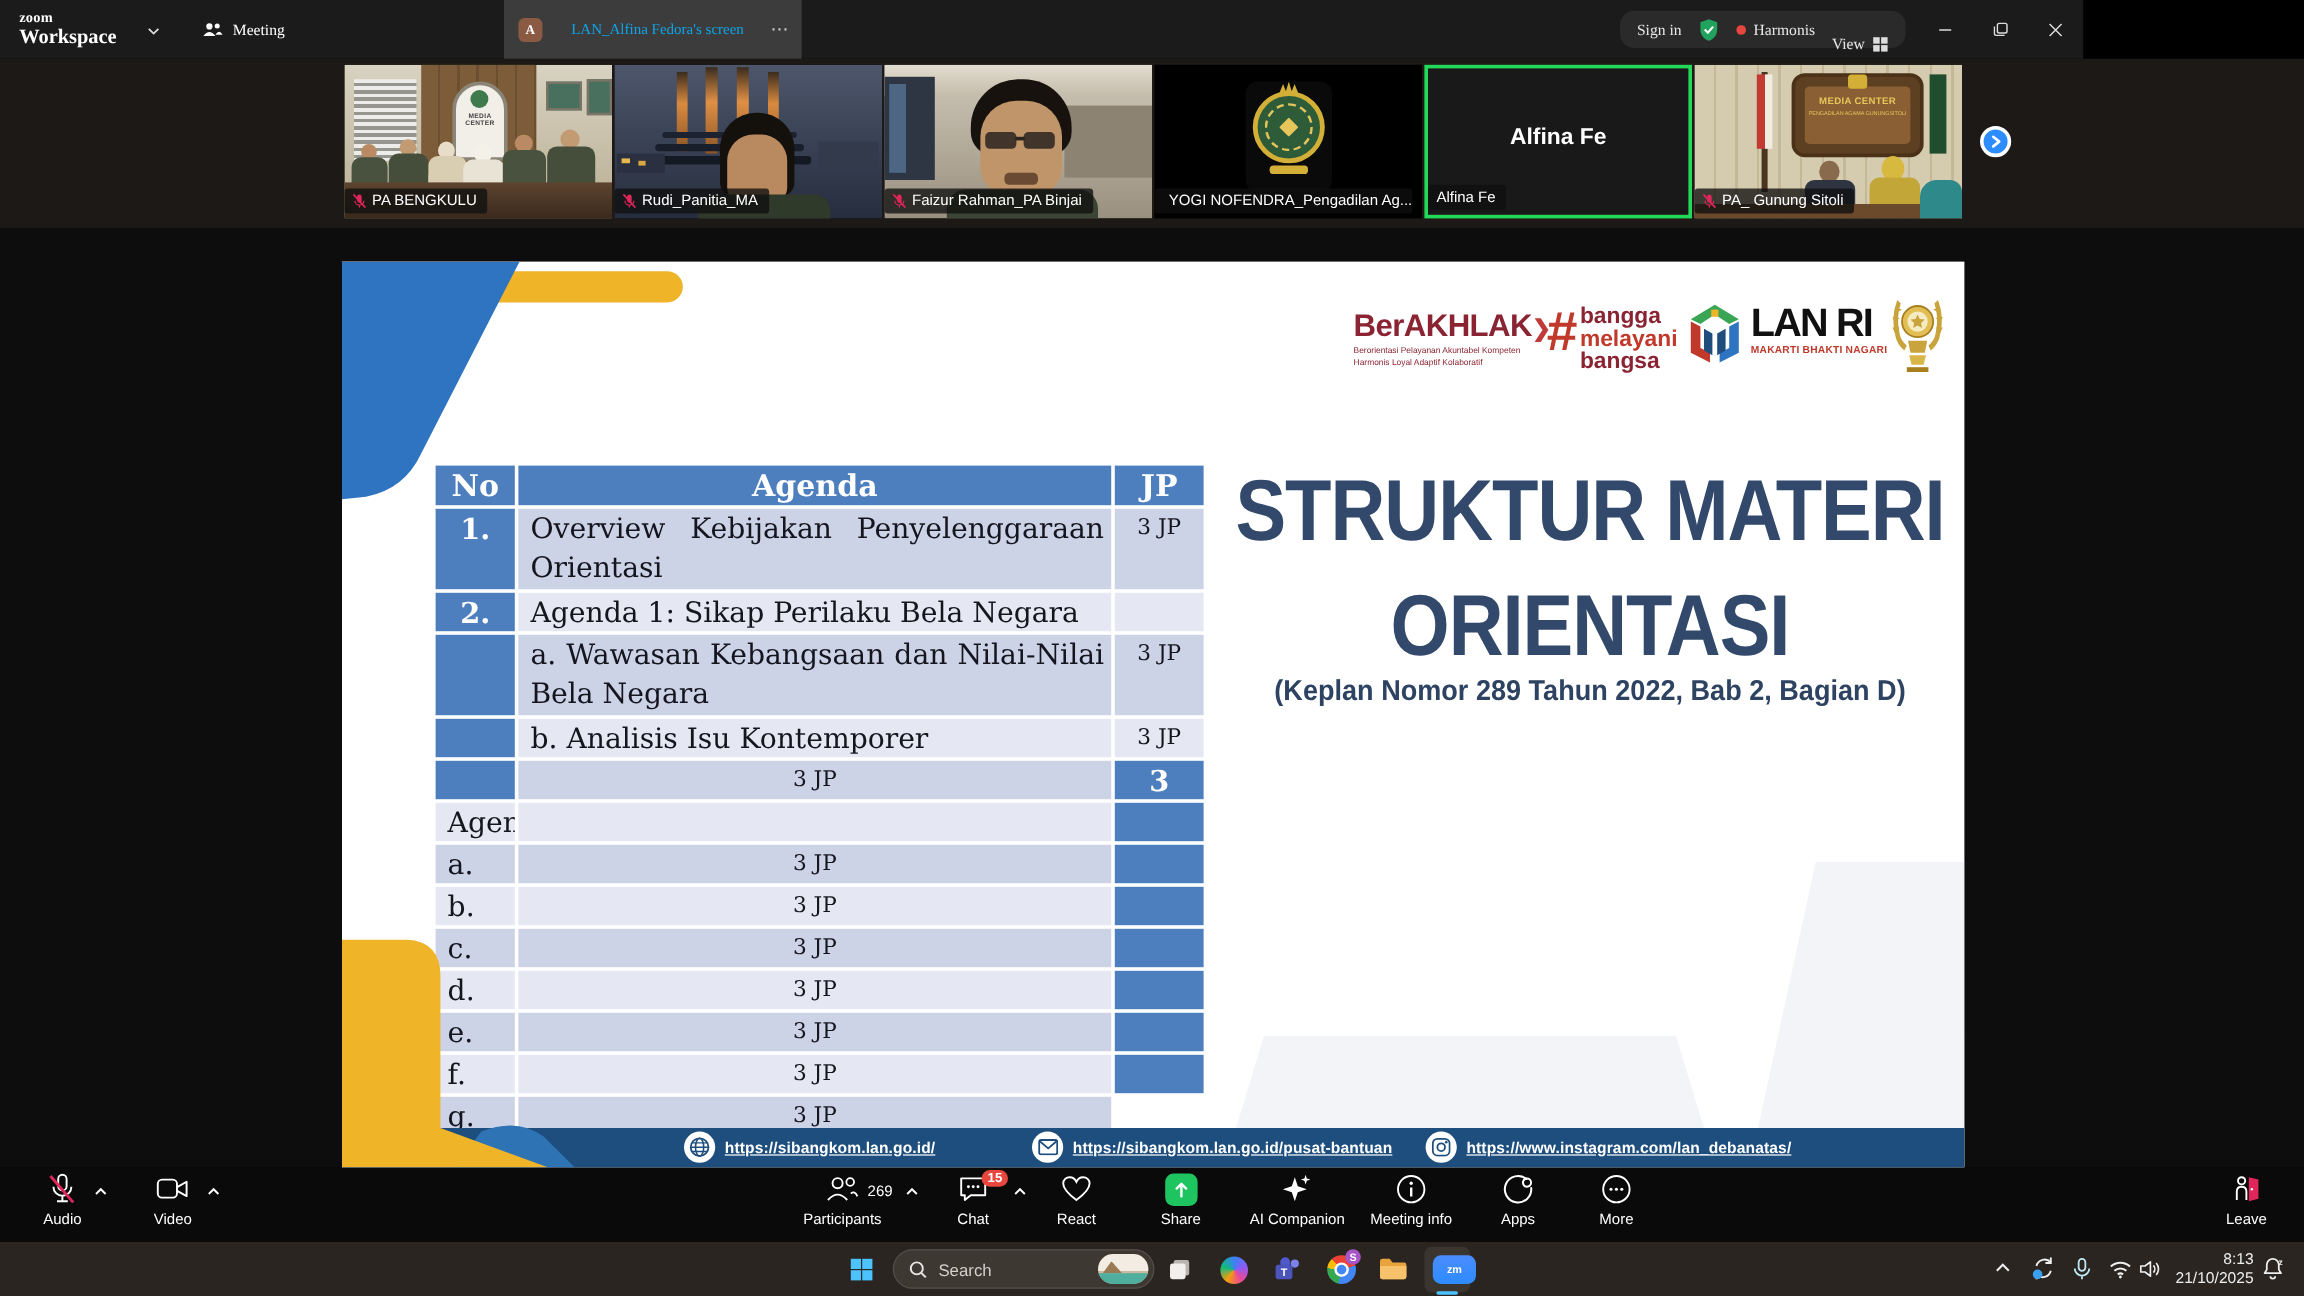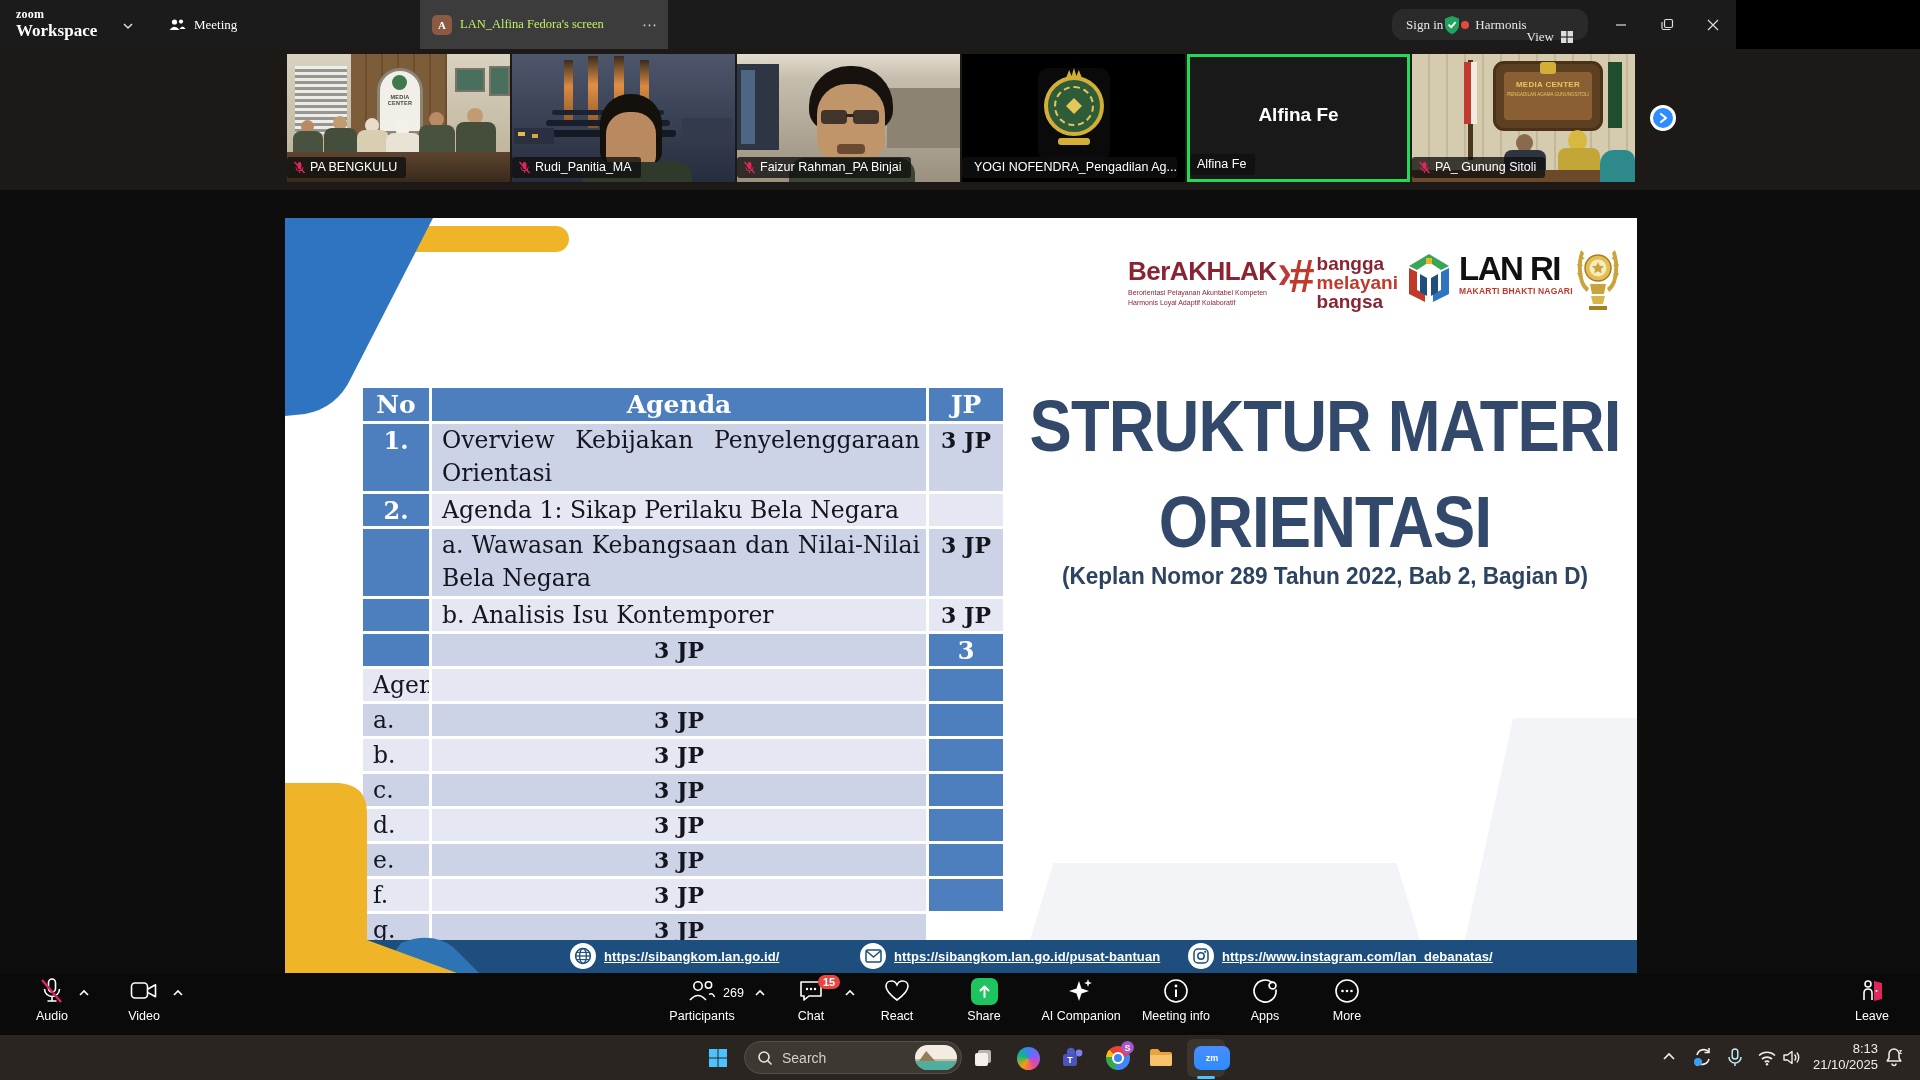--- a/index.html
+++ b/index.html
@@ -9,23 +9,23 @@
 
 
 .titlebar { position:absolute; top:0; left:0; width:1736px; height:49px; background:#1b1b1b;font-family:Liberation Serif, serif; }
 .brand { position:absolute; left:16px; top:7px; color:#fff; }
 .brand .z { font-size:12px; font-weight:bold; letter-spacing:.2px; }
 .brand .w { font-size:17px; font-weight:bold; margin-top:-1px; }
 .brand-chevron { position:absolute; left:122px; top:22px; }
 .meeting-tab { position:absolute; left:168px; top:0; height:49px; display:flex; align-items:center; gap:8px; color:#fff; font-size:13px; }
 .share-tab { position:absolute; left:420px; top:0; width:248px; height:49px; background:#3d3c3c; display:flex; align-items:center; padding:0 10px 0 12px; gap:8px; }
 .share-tab .av { width:20px; height:20px; border-radius:5px; background:#8a5a42; color:#fff; font-size:11px; font-weight:bold; display:flex; align-items:center; justify-content:center; }
-.share-tab .tt { color:#bef264; font-size:12.5px; white-space:nowrap; flex:1; }
+.share-tab .tt { color:#0ea5e9; font-size:12.5px; white-space:nowrap; flex:1;margin-left:16px; }
 .share-tab .dots { color:#cfcfcf; font-size:15px; letter-spacing:1px; }
-.tb-right { position:absolute; right:148px; top:9px; height:31px; background:#2a2a2a; border-radius:12px; display:flex; align-items:center; padding:0 14px; }
+.tb-right { position:absolute; right:148px; top:9px; height:31px; background:#2a2a2a; border-radius:12px; display:flex; align-items:center; padding:0 14px; gap:14px; }
 .tb-right .txt { color:#e8e8e8; font-size:13px; }
 .recdot { width:8px; height:8px; border-radius:50%; background:#e8473f; }
 .recwrap { display:flex; align-items:center; gap:6px; }
 .viewwrap { display:flex; align-items:center; gap:6px;margin-top:25px; }
 .winbtn { position:absolute; top:0; width:46px; height:49px; display:flex; align-items:center; justify-content:center; color:#ddd; }
 .winbtn.min { right:92px; } .winbtn.max { right:46px; } .winbtn.close { right:0; }
 
 
 .strip { position:absolute; top:49px; left:0; width:1920px; height:141px; background:#1c1916; }
 .tile { position:absolute; top:5px; width:223px; height:128px; background:#111; overflow:hidden; }
@@ -45,21 +45,21 @@
 .gray-shape { position:absolute; background:#f3f4f7; }
 .slide-title { position:absolute; left:728px; top:160px; width:624px; text-align:center; color:#33496b; font-weight:bold; }
 .slide-title .l1, .slide-title .l2 { font-size:72px; line-height:96px; letter-spacing:-1px; transform:scaleX(.88); transform-origin:50% 50%; white-space:nowrap; display:flex; justify-content:center; }
 .slide-sub { position:absolute; left:728px; top:344px; width:624px; text-align:center; color:#2d4361; font-size:24px; font-weight:bold; transform:scaleX(.94); }
 
 #agenda-grid { position:absolute; left:78px; top:170px; width:684px; display:grid; grid-template-columns:66px 494px 74px; grid-template-rows:33px 67px 32px 67px repeat(10, 32px); gap:3px; font-family:"DejaVu Serif", serif; }
 #agenda-grid .th { background:#4d7fbe; color:#fff; font-weight:bold; font-size:25px; display:flex; align-items:center; justify-content:center; }
 #agenda-grid .cno { background:#4d7fbe; color:#fff; font-weight:bold; font-size:24px; display:flex; align-items:flex-start; justify-content:center; padding-top:2px; }
 #agenda-grid .cag { font-size:23.5px; line-height:32px; color:#15151f; padding:0 6px 0 10px; overflow:hidden; }
 #agenda-grid .cag.tall { line-height:33px; text-align:justify; }
-#agenda-grid .cjp { font-size:22px; line-height:32px; color:#15151f; text-align:center; overflow:hidden;font-weight:bold; }
+#agenda-grid .cjp { font-size:18px; line-height:32px; color:#15151f; text-align:center; overflow:hidden; }
 #agenda-grid .dark { background:#ccd3e6; }
 #agenda-grid .light { background:#e5e8f2; }
 #agenda-grid .cno.dark, #agenda-grid .cno.light { background:#4d7fbe; }
 
 .slide-footer { position:absolute; left:0; top:722px; width:1352px; height:33px; background:#1e4e7d; z-index:5; }
 .flink { position:absolute; top:3px; display:flex; align-items:center; gap:8px; }
 .flink .fico { width:26px; height:26px; border-radius:50%; background:#fff; display:flex; align-items:center; justify-content:center; flex:none; }
 .flink a { color:#fff; font-size:13px; text-decoration:underline; font-weight:bold; letter-spacing:.1px; }
 .corner-svg { position:absolute; left:0; top:565px; z-index:6; }
 

